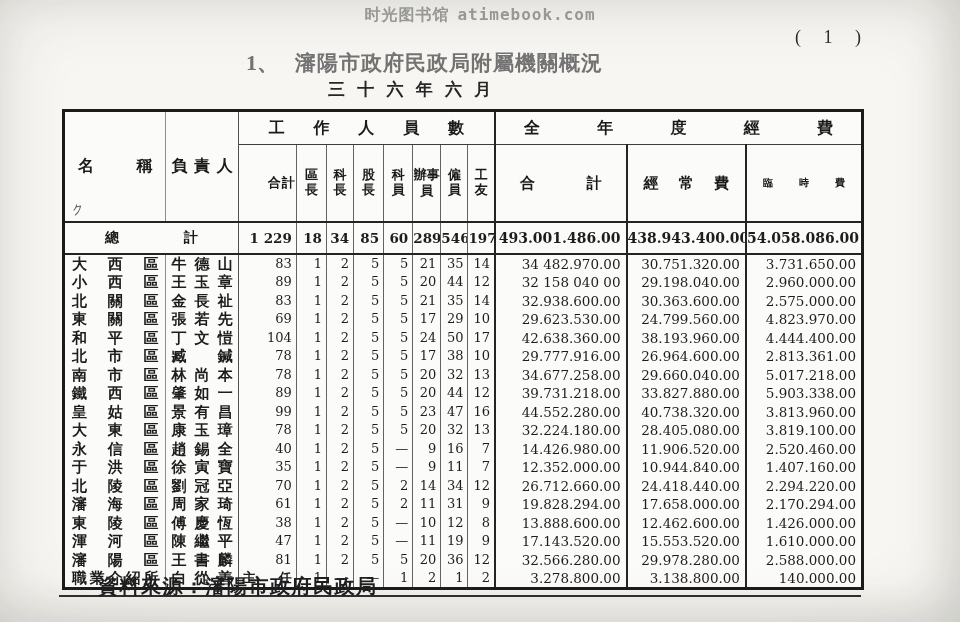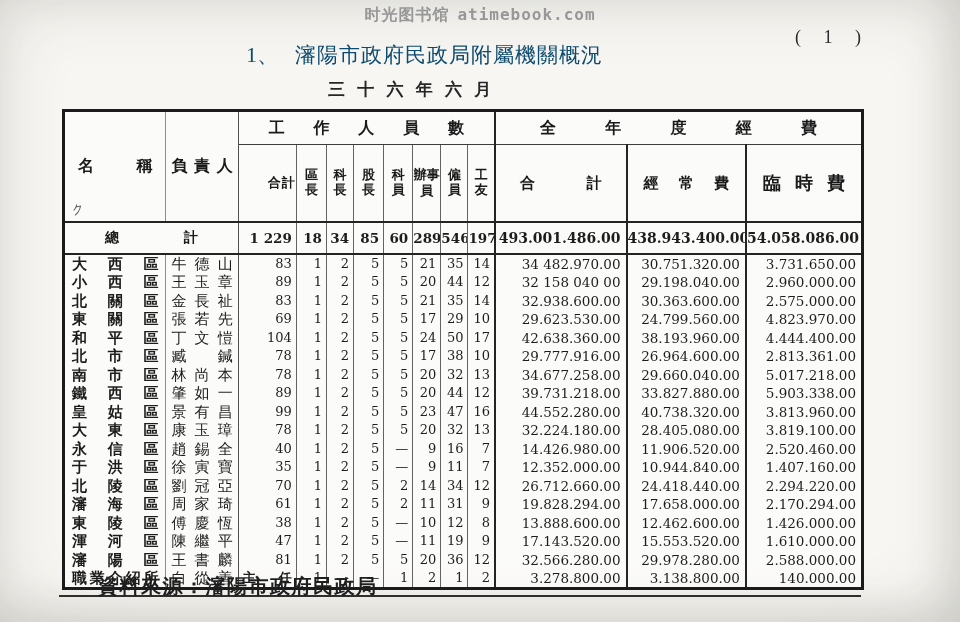--- a/index.html
+++ b/index.html
@@ -13,21 +13,21 @@
   }
   .vignette{position:absolute;inset:0;pointer-events:none;
     box-shadow:inset 0 0 70px rgba(60,58,52,.14), inset -14px -10px 40px rgba(60,58,52,.10);}
   .watermark{
     position:absolute;top:5px;left:50%;transform:translateX(-50%);
     color:#979797;font-size:16px;letter-spacing:1px;white-space:nowrap;
     font-family:"Liberation Sans","DejaVu Sans",sans-serif;font-weight:600;
   }
   .watermark .lat{font-family:"DejaVu Sans Mono",monospace;font-weight:700;margin-left:8px;}
   .page-num{position:absolute;top:27px;left:795px;font-size:18px;letter-spacing:9px;color:#2a2a2a;}
-  .title-line{position:absolute;top:40px;left:246px;font-size:21px;font-weight:400;white-space:nowrap;color:#0c4a6e;}
+  .title-line{position:absolute;top:48px;left:246px;font-size:21px;font-weight:700;white-space:nowrap;color:#737373;}
   .title-line .idx{margin-right:16px;font-size:22px;}
   .title-line .txt{letter-spacing:1px;}
   .subtitle{position:absolute;top:78px;left:328px;font-size:17px;font-weight:700;letter-spacing:4px;color:#262626;white-space:nowrap;}
   .source-note{position:absolute;top:573px;left:98px;font-size:20px;font-weight:700;letter-spacing:1.5px;color:#1f1f1f;}
 
   .table-wrap{position:absolute;left:62px;top:109px;width:796px;}
   .table-wrap::after{content:"";position:absolute;left:-3px;right:-3px;bottom:-7px;height:2px;background:#2e2e2e;}
   table{border-collapse:collapse;table-layout:fixed;width:802px;
         border:3px solid #1b1b1b;background:rgba(255,255,255,.55);}
   th,td{padding:0;margin:0;overflow:hidden;font-weight:400;}
@@ -51,26 +51,26 @@
   .jc{text-align:justify;text-align-last:justify;-moz-text-align-last:justify;}
 
   tr.total-row td{height:30px;border-bottom:2px solid #242424;font-weight:700;}
   tr.total-row .label{font-size:14px;padding:0 40px;}
   tr.total-row .n{font-size:13.5px;}
   tr.total-row .money{font-size:14px;}
 
   tbody tr.data{height:18.5px;}
   td{line-height:18px;}
   td.name{font-size:15px;font-weight:700;padding:0 7px;letter-spacing:0;}
-  td.person{font-size:15px;font-weight:400;padding:0 5px;}
+  td.person{font-size:15px;font-weight:700;padding:0 5px;}
   td.n{font-size:13px;text-align:right;padding-right:4px;font-family:"DejaVu Serif",serif;}
   td.duty{font-size:13px;font-weight:700;padding:0 4px;}
   td.money{font-size:13.5px;text-align:right;padding-right:5px;font-family:"DejaVu Serif",serif;}
   .pad-g1{padding:0 30px;}
-  .pad-g2{padding:0 44px;}
+  .pad-g2{padding:0 28px;}
   .pad-b0{padding:13px 24px;}
   .pad-b1{padding:0 16px;}
   .pad-nm{padding:0 13px;}
   .pad-pr{padding:12px 5px;}
   .tight{letter-spacing:1px;text-align:right;}
 </style>
 </head>
 <body>
 
 <div class="vignette"></div>
@@ -122,21 +122,21 @@
       <th class="vstack r-col">科
 員</th>
       <th class="vstack v-small r-col">辦事
 員</th>
       <th class="vstack r-col">僱
 員</th>
       <th class="vstack r-strong">工
 友</th>
       <th class="jc pad-b0 r-strong" style="font-size:15px">合 計</th>
       <th class="jc pad-b1 r-strong" style="font-size:15px">經 常 費</th>
-      <th class="jc pad-b1" style="font-size:18px">臨 時 費</th>
+      <th class="jc pad-b1" style="font-size:10px">臨 時 費</th>
     </tr>
   </thead>
   <tbody>
     <tr class="total-row">
       <td colspan="2" class="label jc r-med">總 計</td>
       <td class="n r-col">1 229</td>
       <td class="n r-col">18</td>
       <td class="n r-col">34</td>
       <td class="n r-col">85</td>
       <td class="n r-col">60</td>

